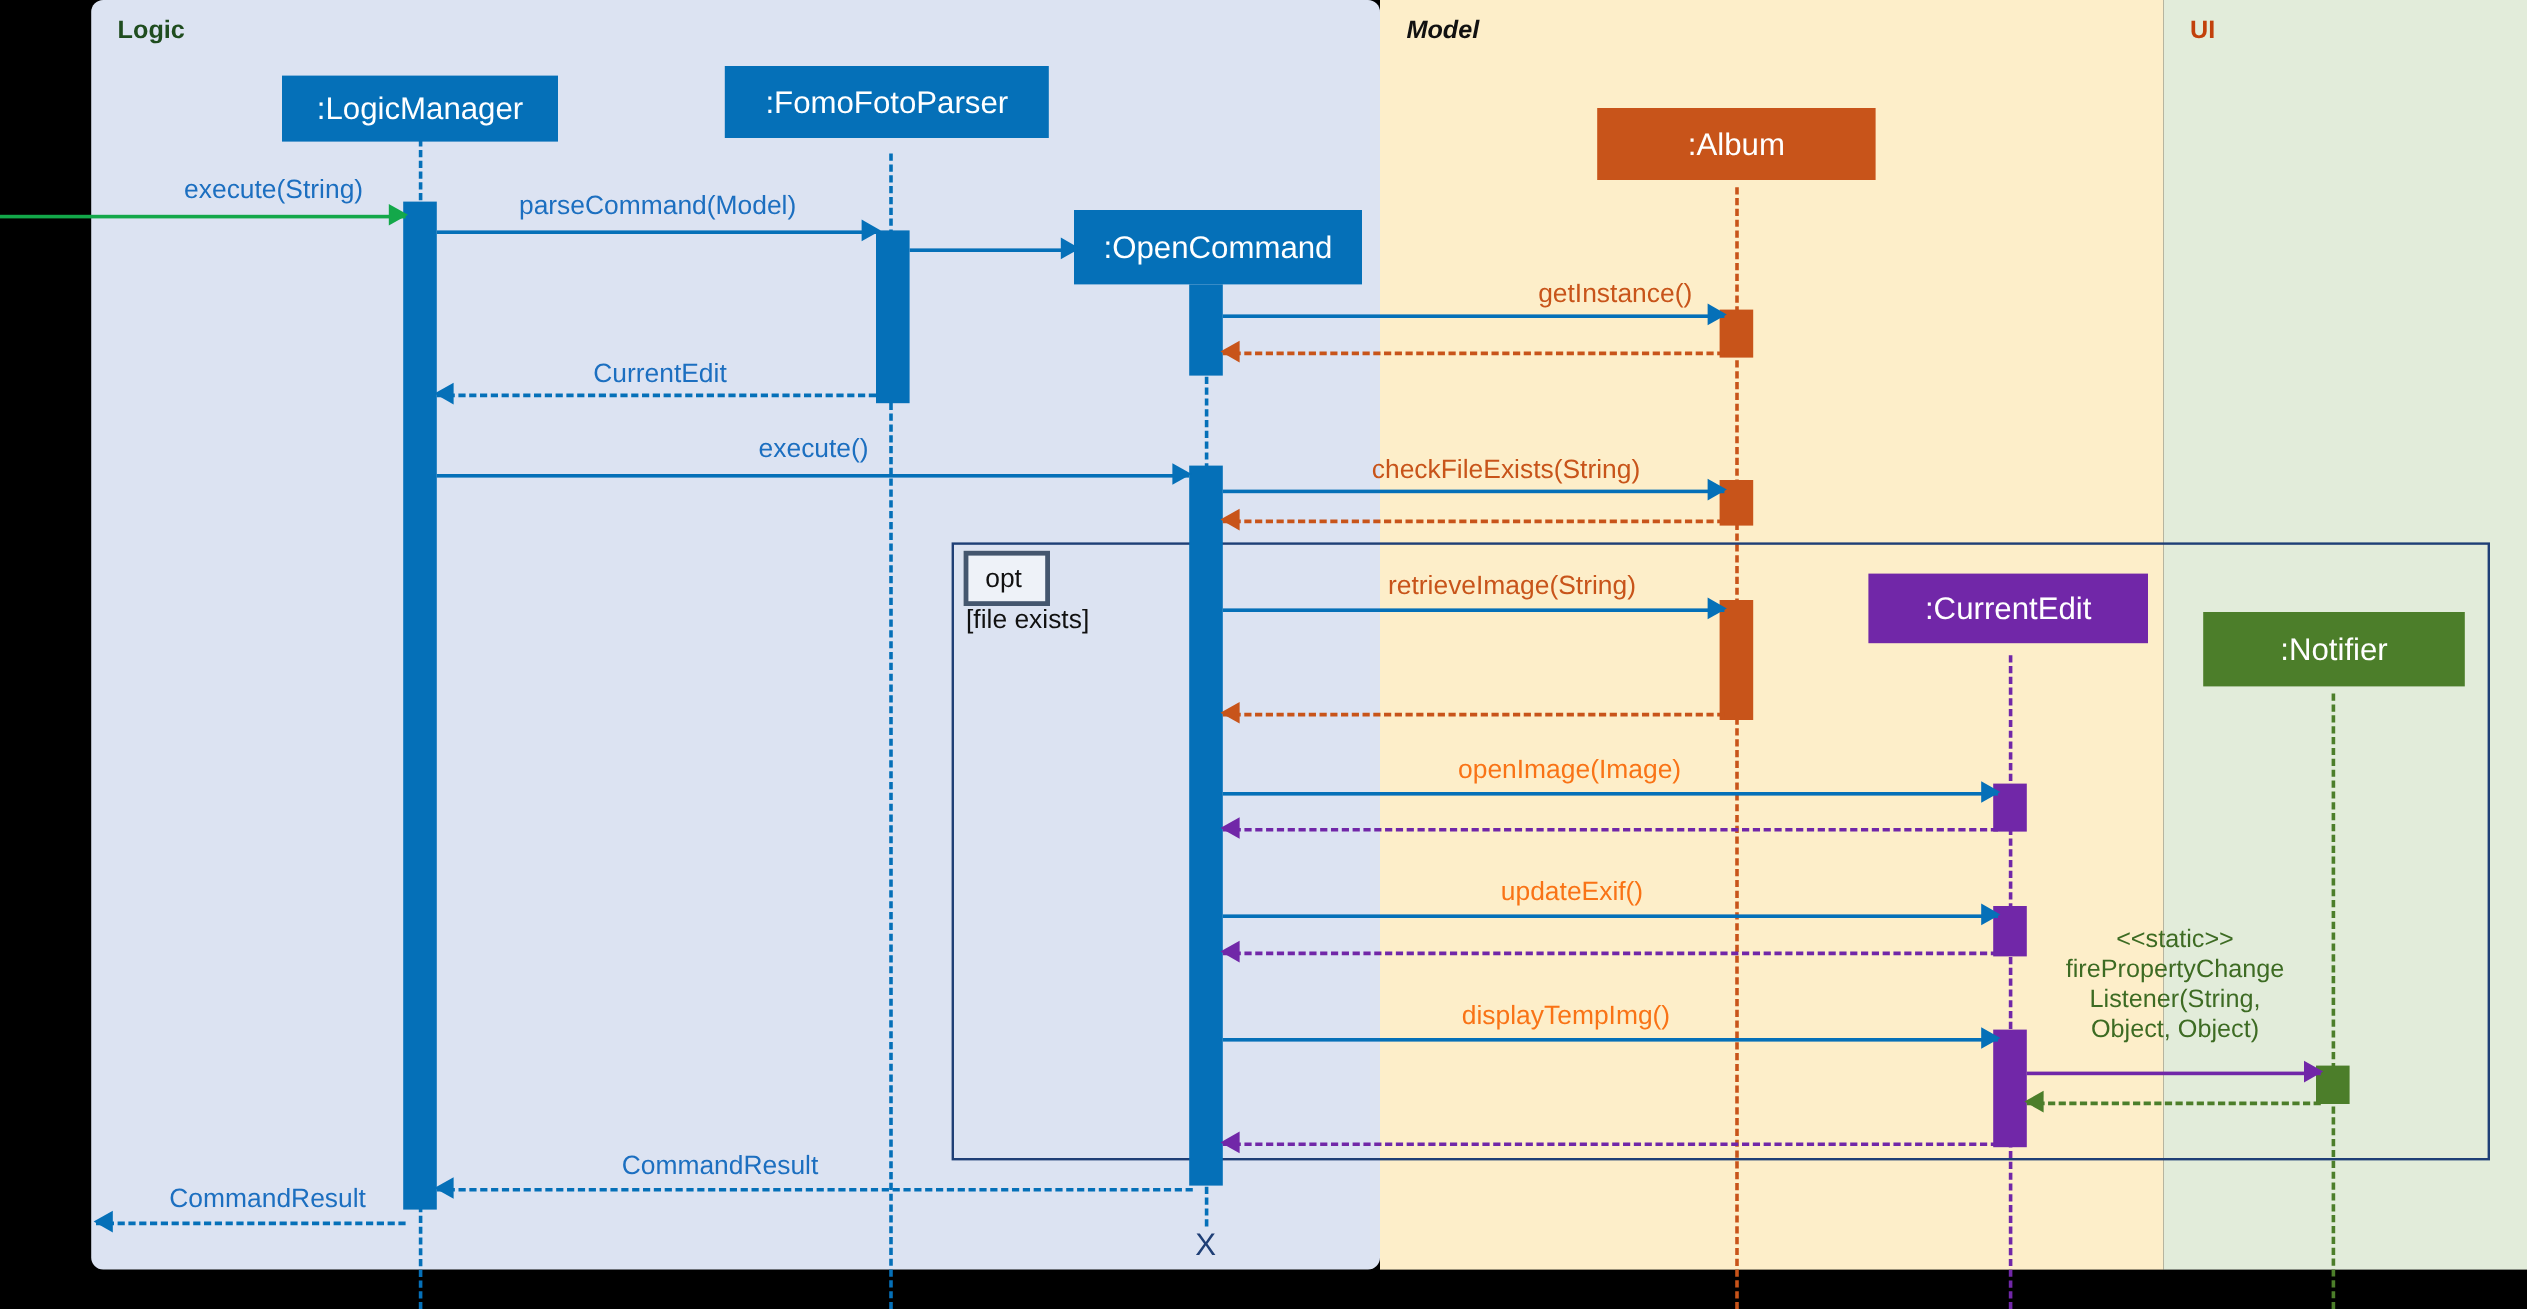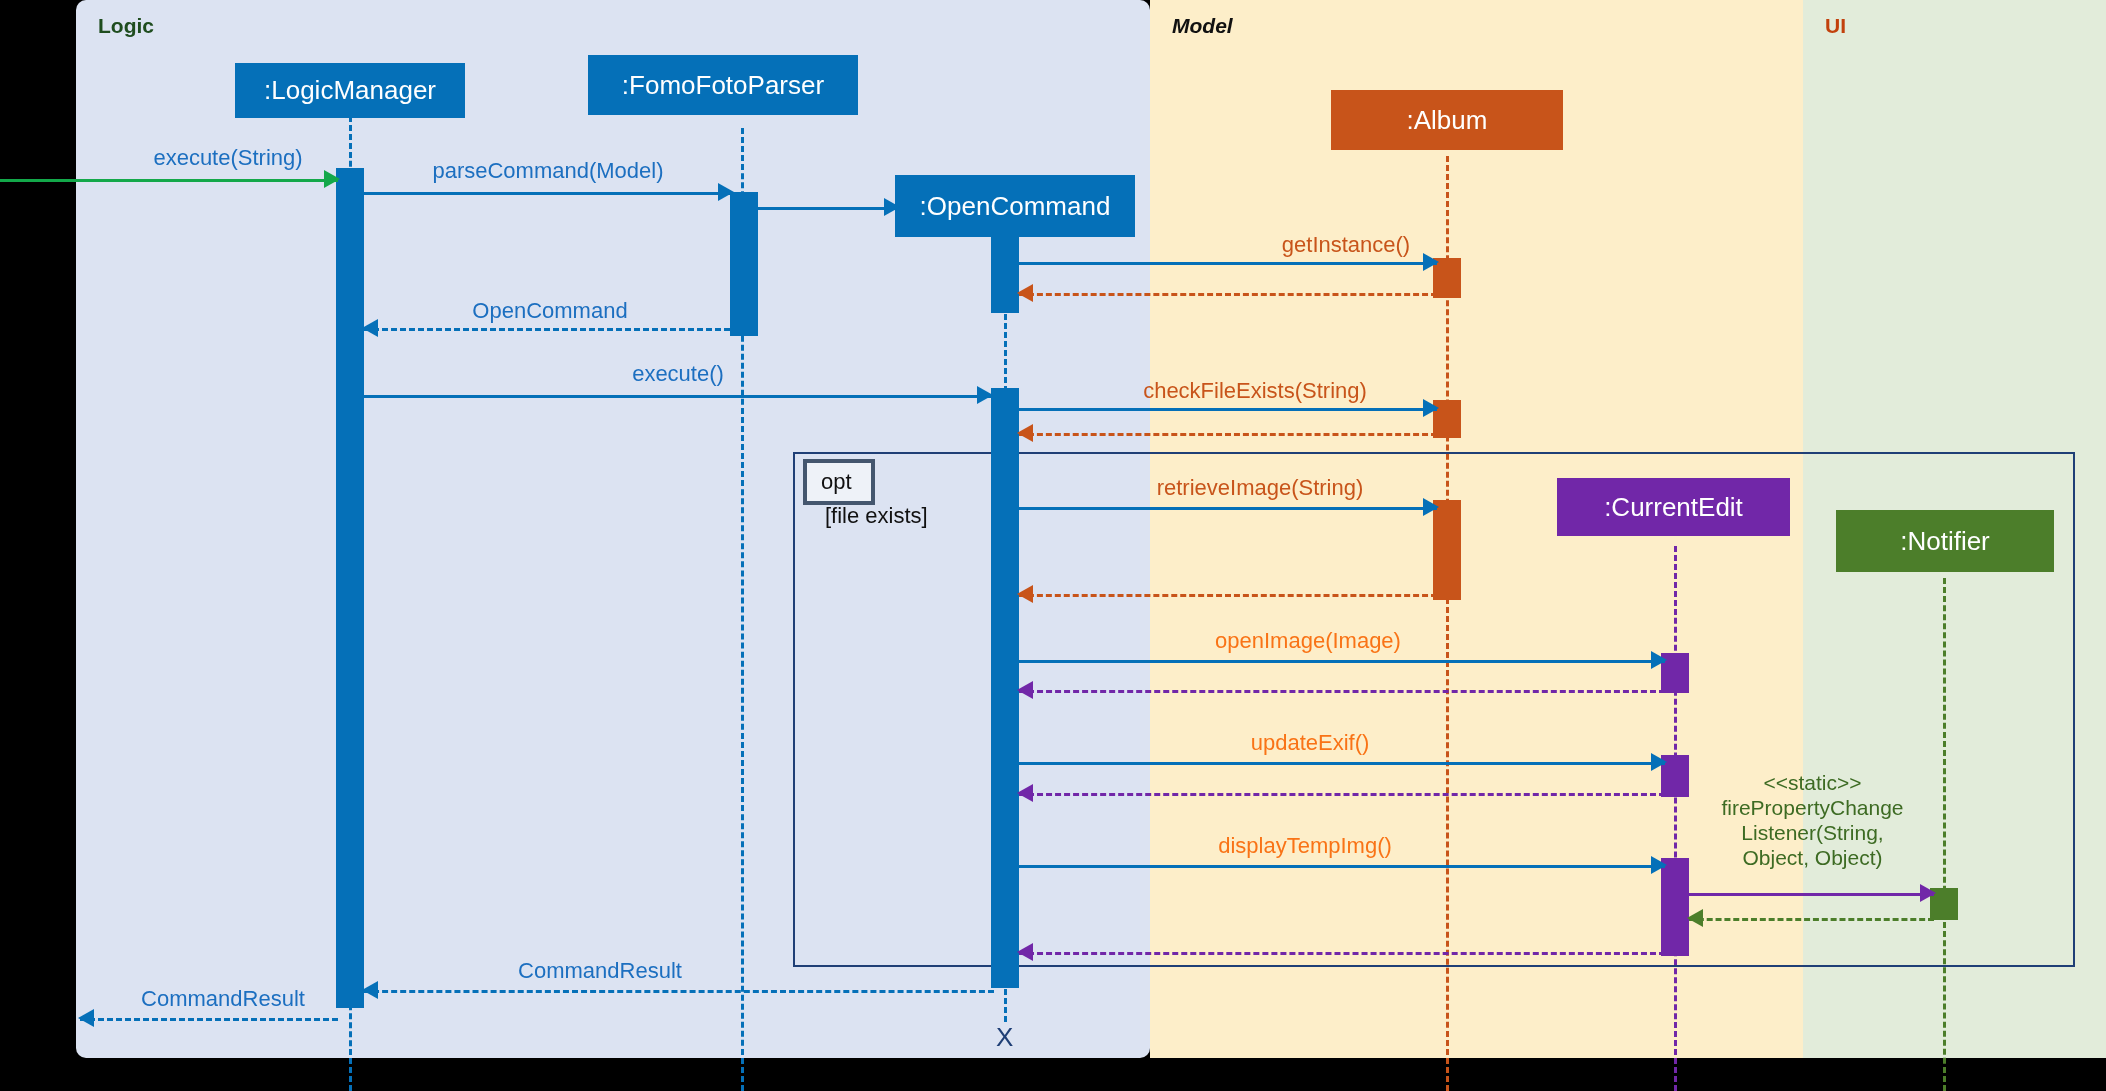--- a/index.html
+++ b/index.html
@@ -177,24 +177,24 @@
 
   <div class="lifeline ll-blue" style="left:349px; top:116px;  height:975px;"></div>
   <div class="lifeline ll-blue" style="left:741px; top:128px;  height:963px;"></div>
   <div class="lifeline ll-blue" style="left:1004px;top:242px;  height:780px;"></div>
   <div class="lifeline ll-orange" style="left:1446px;top:156px;  height:935px;"></div>
   <div class="lifeline ll-purple" style="left:1674px;top:546px;  height:545px;"></div>
   <div class="lifeline ll-green" style="left:1943px;top:578px;  height:513px;"></div>
 
   <div class="frag" style="left:793px; top:452px; width:1282px; height:515px;"></div>
   <div class="frag-tab" style="left:803px; top:459px; width:72px; height:46px;">opt</div>
-  <div class="frag-guard" style="left:805px; top:503px;margin-left:20px;">[file exists]</div>
+  <div class="frag-guard" style="left:805px; top:503px;">[file exists]</div>
 
   <div class="lifebox lb-blue" style="left:235px; top:63px;  width:230px; height:55px;">:LogicManager</div>
-  <div class="lifebox lb-blue" style="left:588px; top:55px;  width:270px; height:60px;">:FomoFotoParser</div>
+  <div class="lifebox lb-blue" style="left:604px; top:55px;  width:270px; height:60px;">:FomoFotoParser</div>
   <div class="lifebox lb-blue" style="left:895px; top:175px; width:240px; height:62px;">:OpenCommand</div>
   <div class="lifebox lb-orange" style="left:1331px;top:90px;  width:232px; height:60px;">:Album</div>
   <div class="lifebox lb-purple" style="left:1557px;top:478px; width:233px; height:58px;">:CurrentEdit</div>
   <div class="lifebox lb-green" style="left:1836px;top:510px; width:218px; height:62px;">:Notifier</div>
 
   <div class="activation act-blue" style="left:336px;  top:168px; width:28px; height:840px;"></div>
   <div class="activation act-blue" style="left:730px;  top:192px; width:28px; height:144px;"></div>
   <div class="activation act-blue" style="left:991px;  top:237px; width:28px; height:76px;"></div>
   <div class="activation act-blue" style="left:991px;  top:388px; width:28px; height:600px;"></div>
   <div class="activation act-orange" style="left:1433px; top:258px; width:28px; height:40px;"></div>
@@ -230,21 +230,21 @@
 
   <div class="msg c-orange to-left dashed" style="left:1019px; top:293px; width:418px;">
     <div class="line"></div>
     <div class="head"></div>
   </div>
 
   <div class="msg c-blue to-left dashed" style="left:364px; top:328px; width:366px;">
     <div class="line"></div>
     <div class="head"></div>
   </div>
-  <div class="msglabel lbl-blue" style="left:410px; top:298px; width:280px;">OpenCommand</div>
+  <div class="msglabel lbl-blue" style="left:410px; top:298px; width:280px;">CurrentEdit</div>
 
   <div class="msg c-blue to-right" style="left:364px; top:395px; width:627px;">
     <div class="line"></div>
     <div class="head"></div>
   </div>
   <div class="msglabel lbl-blue" style="left:478px; top:361px; width:400px;">execute()</div>
 
   <div class="msg c-blue to-right" style="left:1019px; top:408px; width:418px;">
     <div class="line"></div>
     <div class="head"></div>

